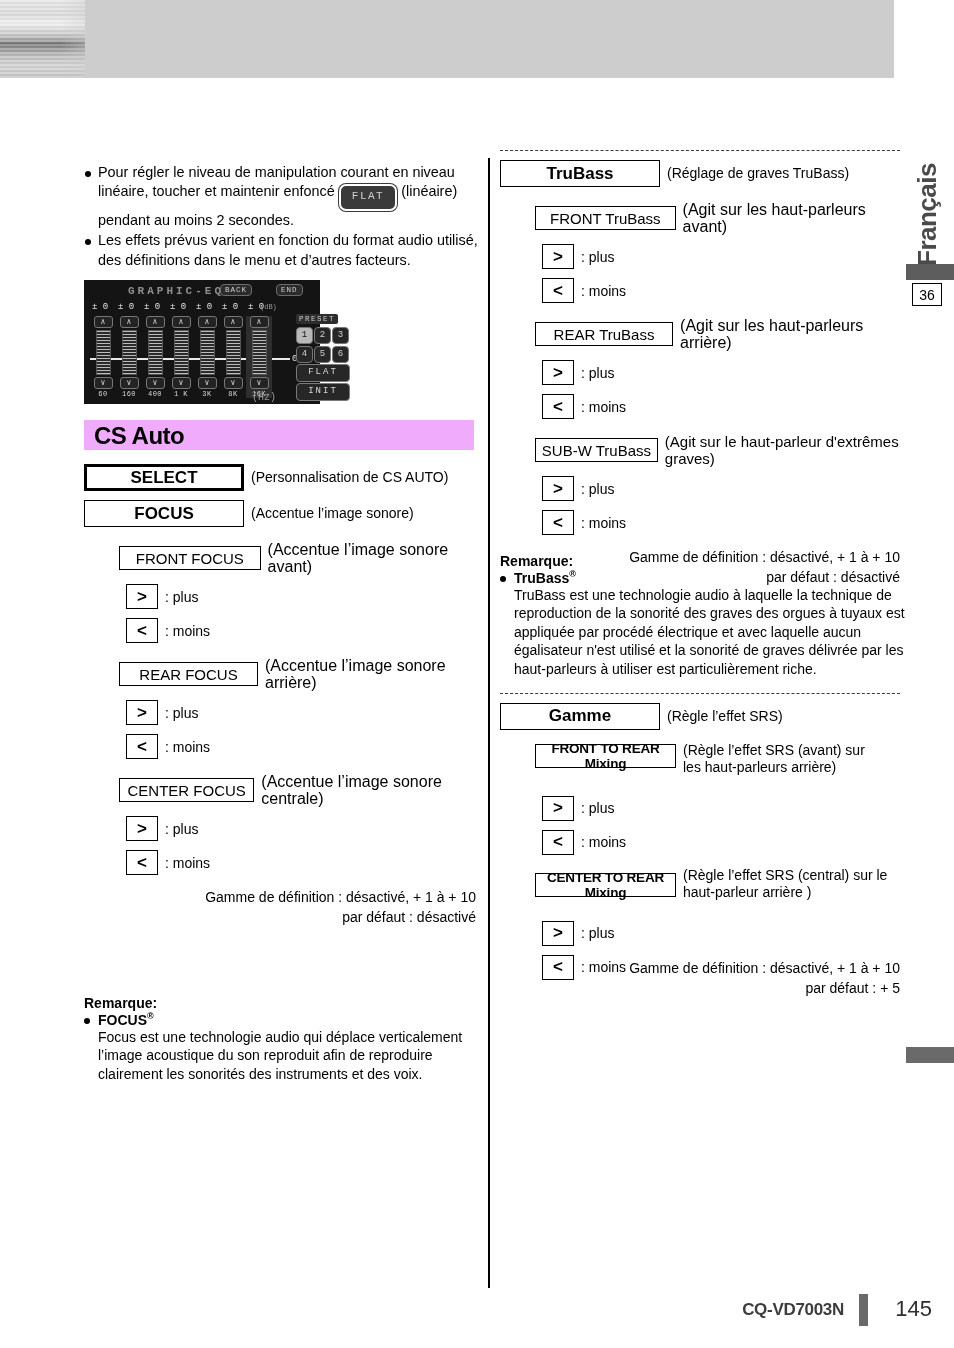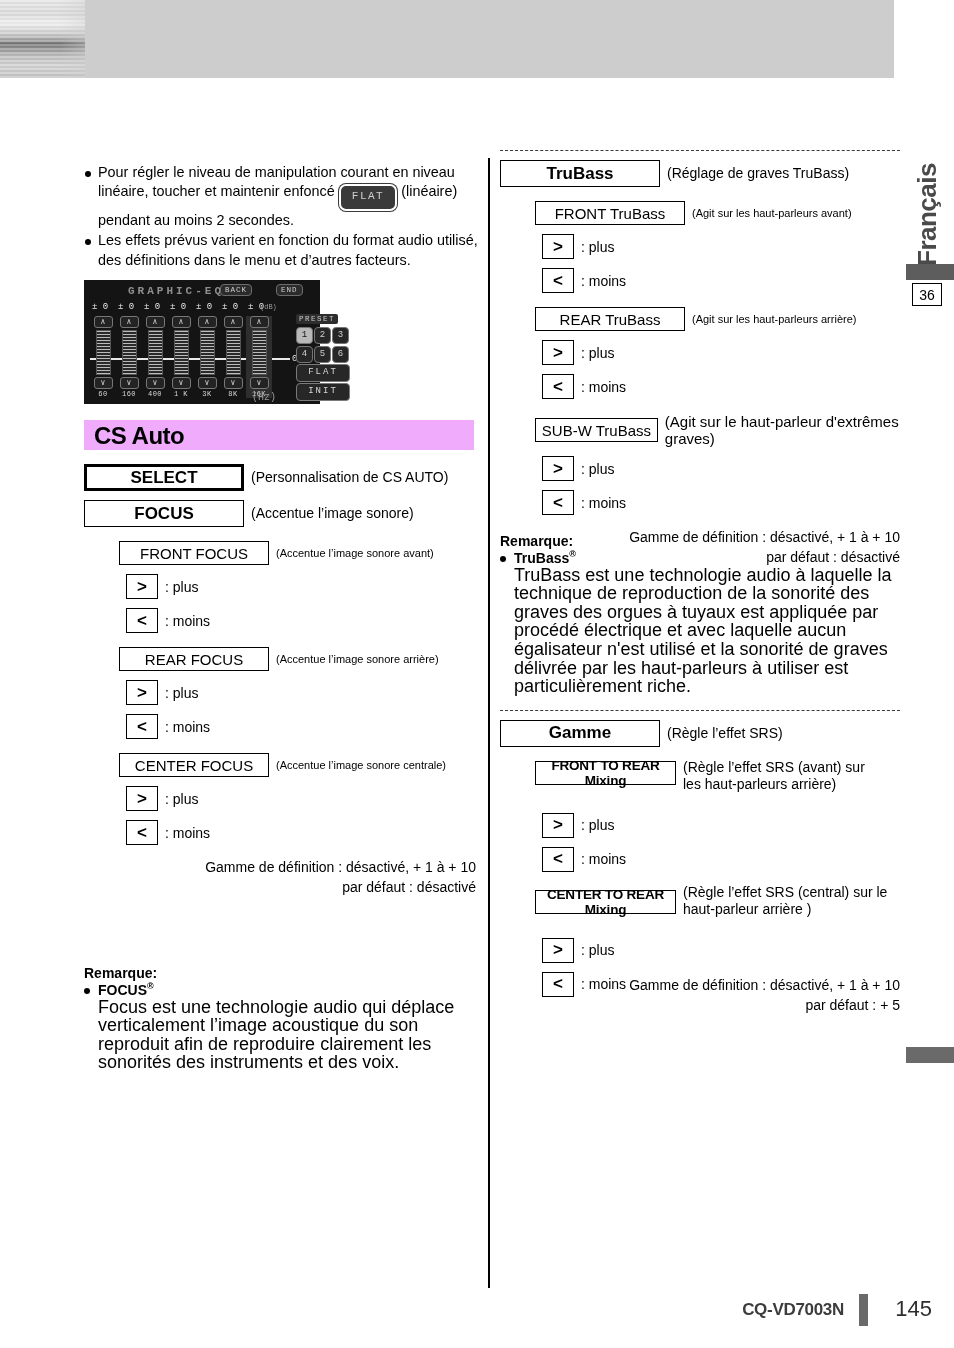--- a/index.html
+++ b/index.html
@@ -66,38 +66,38 @@
   
   .row{display:flex;align-items:center;}
   .box{box-sizing:border-box;border:1.5px solid #000;background:#fff;text-align:center;
        font-weight:bold;display:flex;align-items:center;justify-content:center;}
   .box.thick{border-width:3px;}
   .box.lvl1{width:160px;height:27px;font-size:17px;}
   .box.lvl2{width:118px;height:24px;font-size:15px;font-weight:normal;}
   .box.lvl2.w150{width:150px;}
   .box.mixbox{width:141px;height:24px;font-size:13.5px;font-weight:bold;letter-spacing:-.2px;}
   .desc{font-size:14px;margin-left:7px;line-height:17px;}
-  .desc.sm{font-size:11px;}
+  .desc.sm{font-size:16px;}
   .desc.xs{font-size:15px;}
   .arrow-box{width:30px;height:23px;border:1.5px solid #000;display:flex;align-items:center;
              justify-content:center;font-size:17px;font-weight:bold;font-family:"Liberation Sans",sans-serif;}
   .arrow-label{font-size:14px;margin-left:7px;}
   .ind1{margin-left:28px;padding-left:7px;}
   .ind2{margin-left:42px;}
   .gap-s{margin-top:9px;}
   .gap-m{margin-top:14px;}
   .gap-l{margin-top:20px;}
   .range{font-size:14px;text-align:right;width:392px;line-height:20px;margin-top:12px;}
   .range.r-right{width:400px;}
 
   
   .note-title{font-size:14px;font-weight:bold;}
   .note-item{font-size:14px;font-weight:bold;position:relative;padding-left:14px;}
   .note-item:before{content:"";position:absolute;left:0;top:6.5px;width:6px;height:6px;border-radius:50%;background:#000;}
-  .note-body{font-size:18px;line-height:18.6px;margin-left:14px;}
+  .note-body{font-size:14px;line-height:18.6px;margin-left:14px;}
   sup.reg{font-size:9px;vertical-align:super;}
 
   
   .dashed{width:400px;height:0;border-top:1.6px dashed #3b3b3b;}
 
   
   .lang-tab{position:absolute;left:904px;top:150px;width:46px;height:128px;
     display:flex;align-items:center;justify-content:center;}
   .lang-tab span{transform:rotate(-90deg);white-space:nowrap;font-size:26px;font-weight:bold;color:#4a4a4a;letter-spacing:-.5px;}
   .tab-block{position:absolute;left:906px;top:264px;width:48px;height:16px;background:#5d5d5d;}

